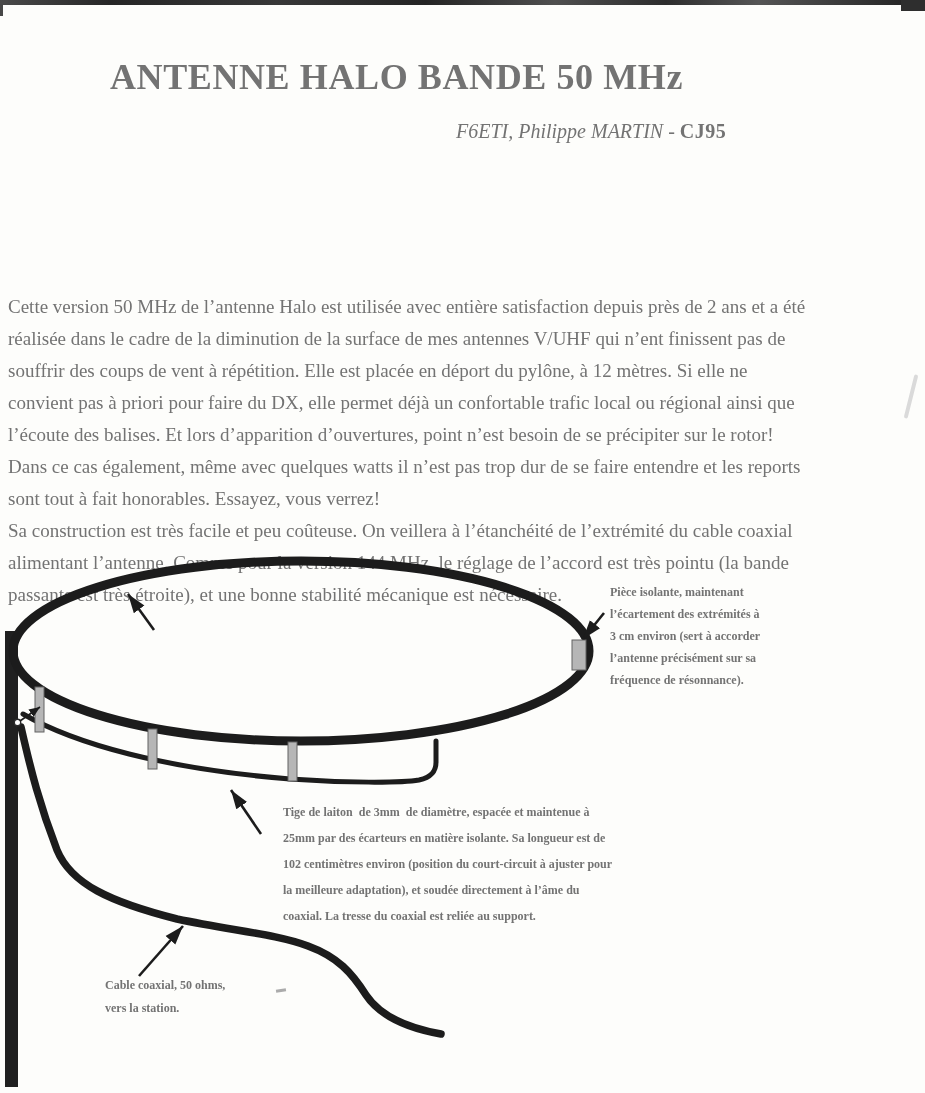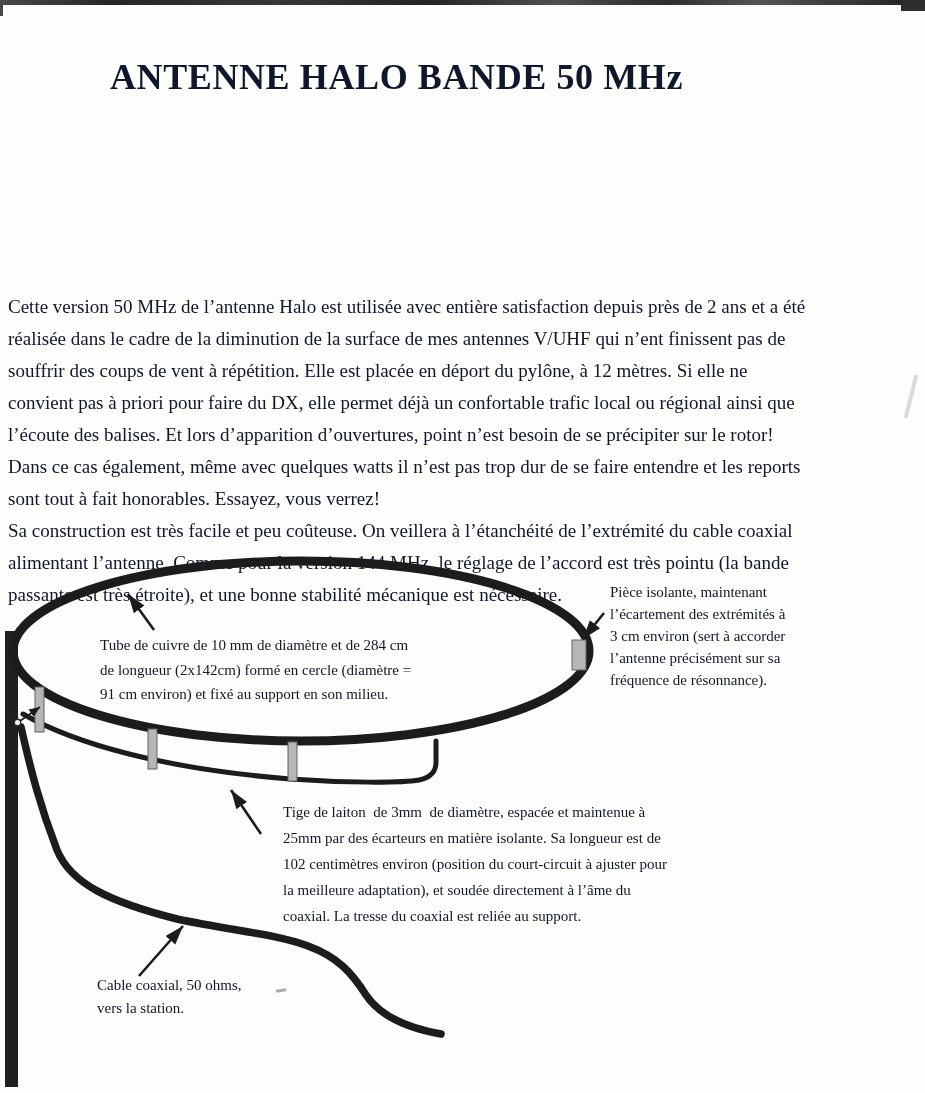--- a/index.html
+++ b/index.html
@@ -1,19 +1,19 @@
 <!DOCTYPE html>
 <html><head>
 <meta charset="utf-8">
 <style>
   html,body { margin:0; padding:0; background:#e8e8e8; }
   .page {
     position:relative; width:925px; height:1093px; margin:0 auto;
     background:#fdfdfb; overflow:hidden;
-    font-family:"Liberation Serif","DejaVu Serif",serif; color:#0f172a;
+    font-family:"Liberation Serif","DejaVu Serif",serif; color:#737373;
   }
   .scan-strip {
     position:absolute; top:0; left:0; width:925px; height:5px;
     background:linear-gradient(90deg,#4a4a4a 0%,#262626 12%,#383838 30%,#242424 46%,#4f4f4f 60%,#2d2d2d 72%,#555 82%,#1f1f1f 100%);
   }
   .scan-corner { position:absolute; top:0; left:901px; width:24px; height:11px; background:#2e2e2e; }
   .scan-left   { position:absolute; top:4px; left:0; width:3px; height:12px; background:#474747; }
   .smudge-a { position:absolute; left:909px; top:374px; width:4px; height:45px; background:#dadada; transform:rotate(14deg); border-radius:2px; }
   .smudge-b { position:absolute; left:276px; top:989px; width:10px; height:3px; background:#ababab; transform:rotate(-8deg); }
   .title {
@@ -22,40 +22,41 @@
   }
   .byline {
     position:absolute; left:456px; top:120px;
     font-size:20px; font-style:italic; white-space:pre;
   }
   .byline .callsign { font-style:normal; font-weight:bold; letter-spacing:0.5px; }
   .intro {
     position:absolute; left:8px; top:291px;
     font-size:19px; line-height:32px; white-space:pre;
   }
-  .dlabel { position:absolute; font-size:15px; line-height:22px; white-space:pre; }
+  .dlabel { position:absolute; font-size:12px; line-height:22px; white-space:pre;font-weight:bold; }
   #label-tube  { left:100px; top:633px; line-height:24.5px; }
   #label-piece { left:610px; top:581px; }
   #label-tige  { left:283px; top:799px; line-height:26px; }
-  #label-cable { left:97px; top:974px; line-height:23px; }
+  #label-cable { left:105px; top:974px; line-height:23px; }
   svg.diagram { position:absolute; left:0; top:0; }
 </style>
 </head>
 <body>
 
 <div class="page">
 
   <div class="scan-strip"></div>
   <div class="scan-corner"></div>
   <div class="scan-left"></div>
   <div class="smudge-a"></div>
   <div class="smudge-b"></div>
 
   <div class="title">ANTENNE HALO BANDE 50 MHz</div>
 
+  <div class="byline"><span>F6ETI, Philippe MARTIN - </span><span class="callsign">CJ95</span></div>
 
   <div class="intro">Cette version 50 MHz de l’antenne Halo est utilisée avec entière satisfaction depuis près de 2 ans et a été
 réalisée dans le cadre de la diminution de la surface de mes antennes V/UHF qui n’ent finissent pas de
 souffrir des coups de vent à répétition. Elle est placée en déport du pylône, à 12 mètres. Si elle ne
 convient pas à priori pour faire du DX, elle permet déjà un confortable trafic local ou régional ainsi que
 l’écoute des balises. Et lors d’apparition d’ouvertures, point n’est besoin de se précipiter sur le rotor!
 Dans ce cas également, même avec quelques watts il n’est pas trop dur de se faire entendre et les reports
 sont tout à fait honorables. Essayez, vous verrez!
 Sa construction est très facile et peu coûteuse. On veillera à l’étanchéité de l’extrémité du cable coaxial
 alimentant l’antenne. Comme pour la version 144 MHz, le réglage de l’accord est très pointu (la bande
@@ -86,23 +87,20 @@
 
     <circle cx="17.5" cy="722.5" r="3.2" fill="#ffffff" stroke="#2a2a2a" stroke-width="1.4"></circle>
 
     <line x1="154" y1="630" x2="128" y2="594" stroke="#1c1c1c" stroke-width="2.6" marker-end="url(#ah)"></line>
     <line x1="604" y1="613" x2="583" y2="639" stroke="#1c1c1c" stroke-width="2.6" marker-end="url(#ah)"></line>
     <line x1="261" y1="834" x2="231" y2="790" stroke="#1c1c1c" stroke-width="2.6" marker-end="url(#ah)"></line>
     <line x1="139" y1="976" x2="183" y2="926" stroke="#1c1c1c" stroke-width="2.6" marker-end="url(#ah)"></line>
     <line x1="20" y1="721" x2="40" y2="707" stroke="#1c1c1c" stroke-width="1.6" marker-end="url(#ahs)"></line>
   </svg>
 
-  <div class="dlabel" id="label-tube">Tube de cuivre de 10 mm de diamètre et de 284 cm
-de longueur (2x142cm) formé en cercle (diamètre =
-91 cm environ) et fixé au support en son milieu.</div>
   <div class="dlabel" id="label-piece">Pièce isolante, maintenant
 l’écartement des extrémités à
 3 cm environ (sert à accorder
 l’antenne précisément sur sa
 fréquence de résonnance).</div>
   <div class="dlabel" id="label-tige">Tige de laiton  de 3mm  de diamètre, espacée et maintenue à
 25mm par des écarteurs en matière isolante. Sa longueur est de
 102 centimètres environ (position du court-circuit à ajuster pour
 la meilleure adaptation), et soudée directement à l’âme du
 coaxial. La tresse du coaxial est reliée au support.</div>

